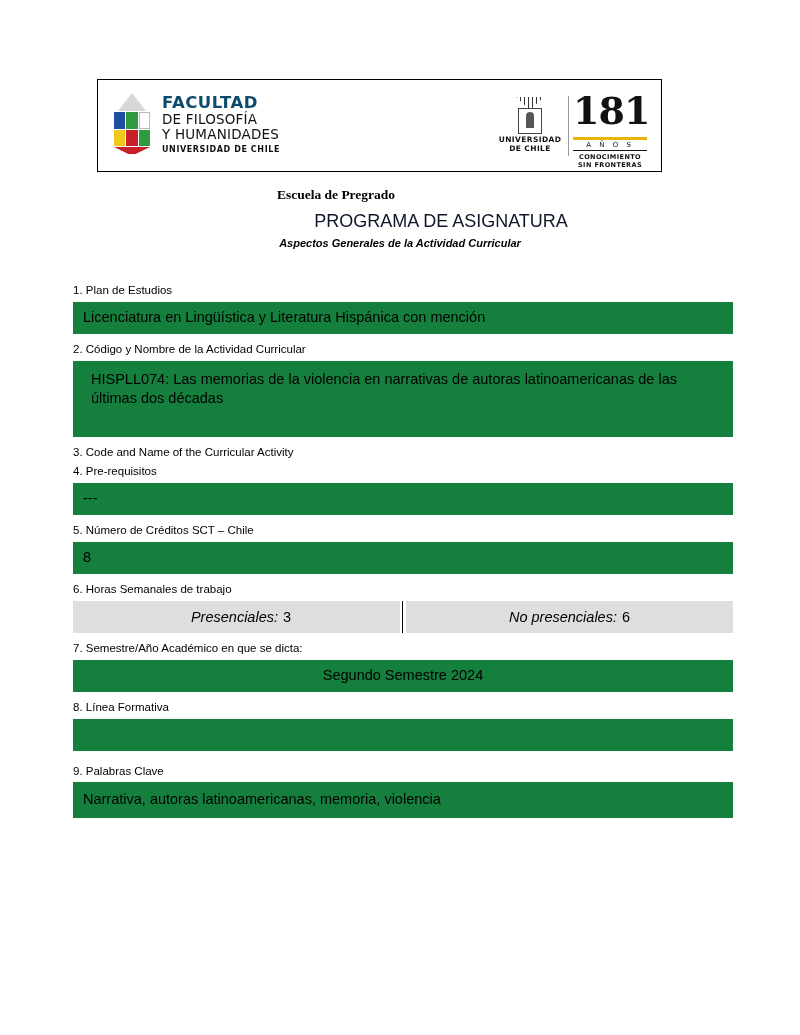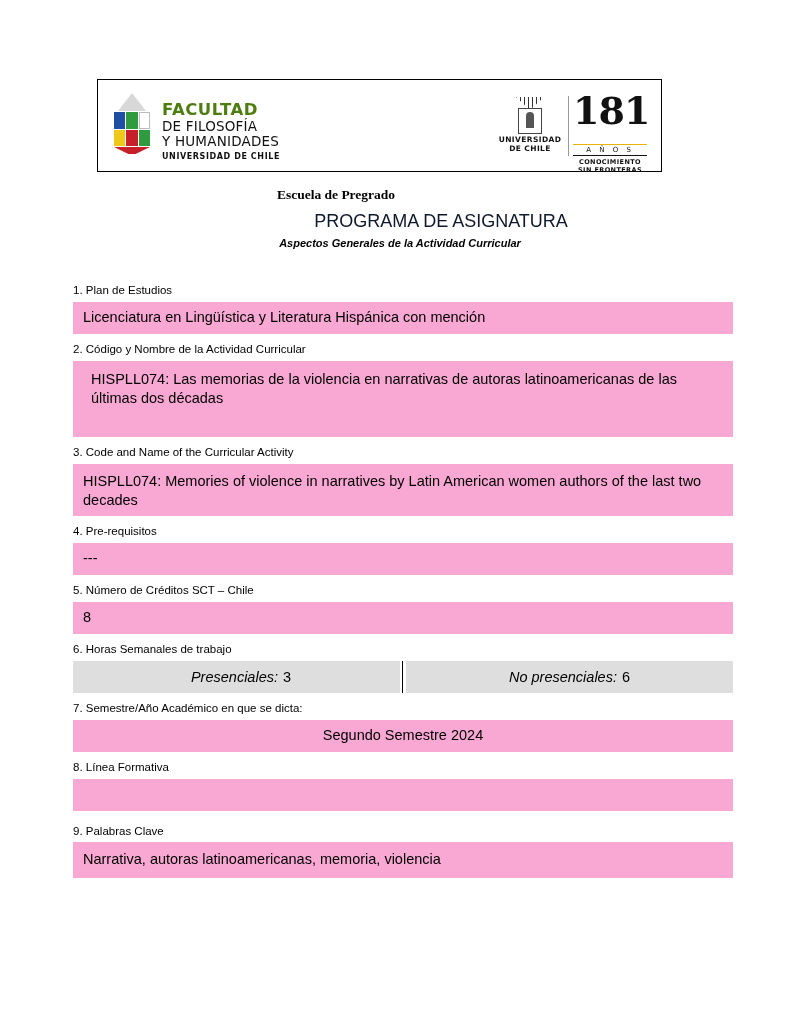--- a/index.html
+++ b/index.html
@@ -90,22 +90,21 @@
     position: absolute;
     left: 64px;
     top: 14px;
     line-height: 1.05;
   }
   .fac-text .l1 {
     font-family: "DejaVu Sans", sans-serif;
     font-weight: bold;
     font-size: 16.5px;
     letter-spacing: 0.5px;
-    color: #4d7c0f;
-    margin-top: 7px;
+    color: #0c4a6e;
   }
   .fac-text .l2 {
     font-family: "DejaVu Sans", sans-serif;
     font-size: 13.5px;
     color: #111;
     letter-spacing: 0.2px;
     margin-top: 1px;
   }
   .fac-text .l3 {
     font-family: "DejaVu Sans", sans-serif;
@@ -201,23 +200,23 @@
     font-size: 38px;
     line-height: 0.9;
     letter-spacing: -1px;
     color: #111;
   }
   .anniv .anos {
     font-family: "DejaVu Sans", sans-serif;
     font-size: 7px;
     letter-spacing: 3px;
     color: #111;
-    border-top: 1px solid #eab308;
+    border-top: 3px solid #eab308;
     border-bottom: 1px solid #111;
-    margin-top: 16px;
+    margin-top: 9px;
     padding: 1px 0;
   }
   .anniv .tag1, .anniv .tag2 {
     font-family: "DejaVu Sans", sans-serif;
     font-size: 6.5px;
     font-weight: bold;
     letter-spacing: 0.4px;
     color: #111;
     line-height: 1.25;
   }
@@ -267,21 +266,21 @@
     width: 660px;
   }
   .field-label {
     font-family: "Liberation Sans", sans-serif;
     font-size: 11.5px;
     color: #000;
     margin: 0 0 4px 0;
     line-height: 1.3;
   }
   .field-box {
-    background: #f9a8d4;
+    background: #15803d;
     box-sizing: border-box;
     font-family: "Liberation Sans", sans-serif;
     font-size: 14.5px;
     color: #000;
     line-height: 1.35;
     padding: 7px 10px;
     margin-bottom: 8px;
   }
   .fb-plan { height: 32px; padding-top: 6px; }
   .fb-codigo {
@@ -392,21 +391,20 @@
 
   <div class="fields">
 
     <div class="field-label">1. Plan de Estudios</div>
     <div class="field-box fb-plan">Licenciatura en Lingüística y Literatura Hispánica con mención</div>
 
     <div class="field-label">2. Código y Nombre de la Actividad Curricular</div>
     <div class="field-box fb-codigo">HISPLL074: Las memorias de la violencia en narrativas de autoras latinoamericanas de las últimas dos décadas</div>
 
     <div class="field-label">3. Code and Name of the Curricular Activity</div>
-    <div class="field-box fb-code">HISPLL074: Memories of violence in narratives by Latin American women authors of the last two decades</div>
 
     <div class="field-label">4. Pre-requisitos</div>
     <div class="field-box fb-prereq">---</div>
 
     <div class="field-label">5. Número de Créditos SCT – Chile</div>
     <div class="field-box fb-creditos">8</div>
 
     <div class="field-label">6. Horas Semanales de trabajo</div>
     <div class="horas-row">
       <div class="horas-cell horas-left">

